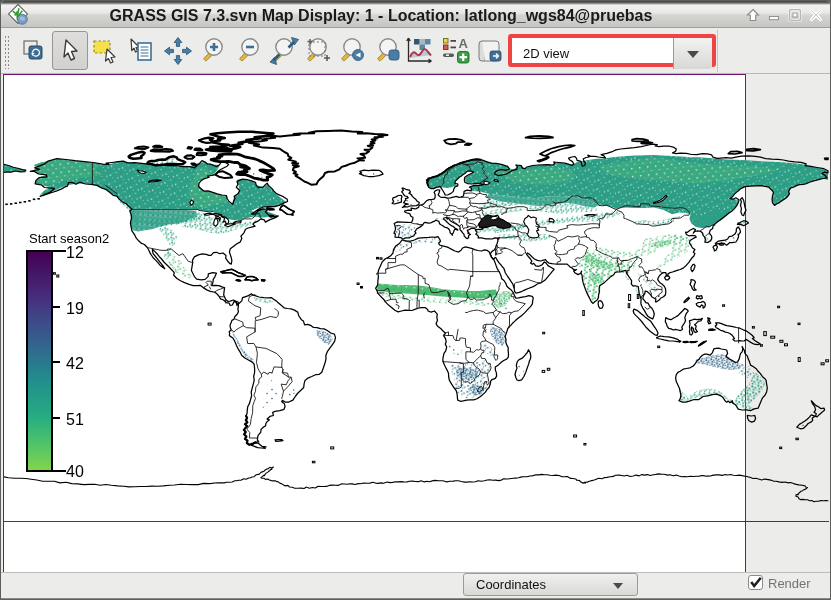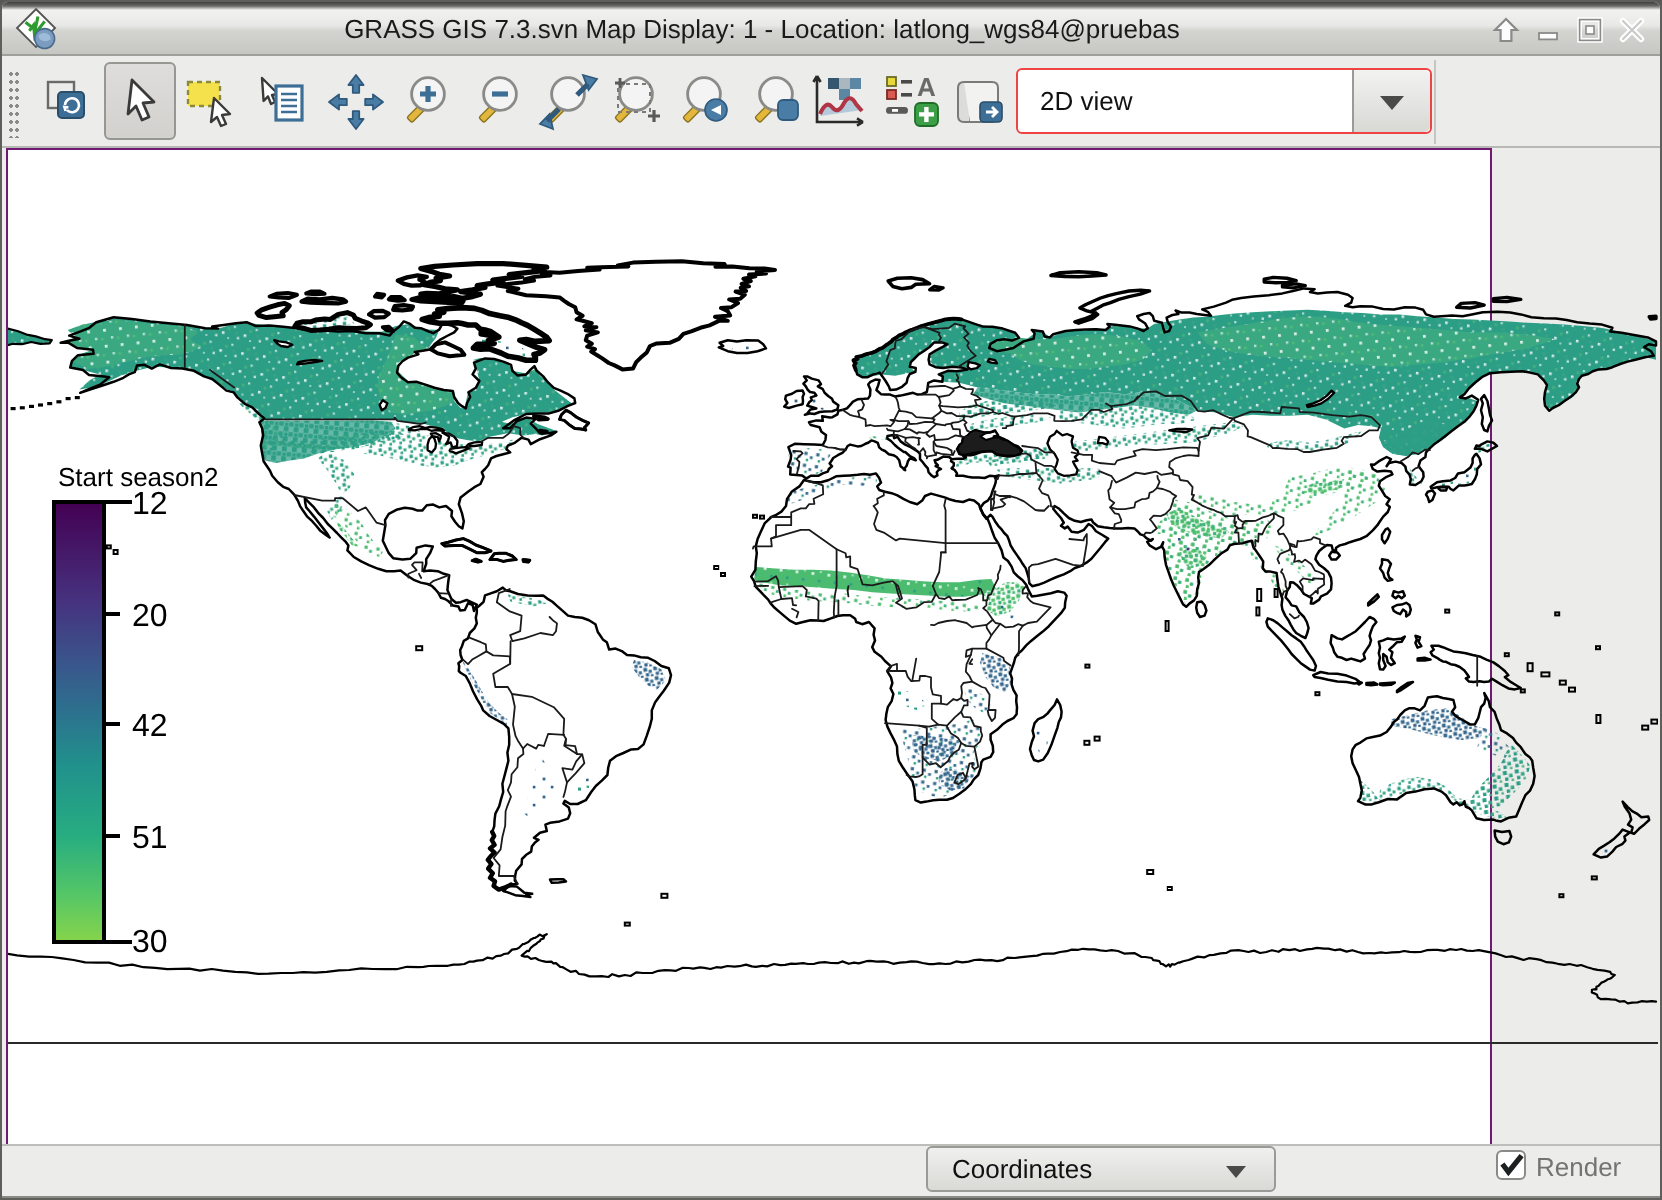--- a/index.html
+++ b/index.html
@@ -1,25 +1,25 @@
 <!DOCTYPE html>
 <html><head><meta charset="utf-8"><style>
 *{margin:0;padding:0;box-sizing:border-box}
 html,body{width:831px;height:600px;font-family:"Liberation Sans",sans-serif;background:#585855;overflow:hidden}
 #win{position:absolute;left:0;top:0;width:831px;height:600px;background:#ececea;border:1px solid #5e5e5b;border-radius:4px 4px 0 0}
 #titlebar{position:absolute;left:0;top:0;width:829px;height:27px;border-radius:3px 3px 0 0;
  background:linear-gradient(#3f3f3d 0,#6a6a67 2px,#f2f2f1 4px,#e8e8e6 45%,#d4d4d1 55%,#c6c6c3 100%);border-bottom:1px solid #9e9e9a}
-#title{position:absolute;top:6px;left:0;width:760px;text-align:center;font-size:13px;font-weight:normal;color:#1a1a1a}
+#title{position:absolute;top:6px;left:0;width:760px;text-align:center;font-size:16px;font-weight:bold;color:#1a1a1a}
 #gicon{position:absolute;left:6px;top:2px;width:23px;height:23px}
 .wb{position:absolute;top:5px;width:18px;height:18px}
 #toolbar{position:absolute;left:0;top:27px;width:829px;height:46px;background:#ececea;border-bottom:1px solid #b8b8b4}
 #grip{position:absolute;left:3px;top:7px;width:6px;height:34px;background-image:radial-gradient(circle,#8a8a86 38%,transparent 42%);background-size:3px 4px}
 .ti{position:absolute;top:5px;width:34px;height:36px}
 #sel{position:absolute;left:51px;top:3px;width:36px;height:39px;border:1px solid #979792;border-radius:3px;background:linear-gradient(#dedddb,#d2d1ce)}
-#combo{position:absolute;left:507px;top:6px;width:208px;height:33px;border:1px solid #ef4444;border-radius:3px;background:#fff}
+#combo{position:absolute;left:507px;top:6px;width:208px;height:33px;border:4px solid #ef4444;border-radius:3px;background:#fff}
 #combo .lbl{position:absolute;left:11px;top:8px;font-size:13px;color:#111}
 #combo .btn{position:absolute;right:0;top:0;width:39px;height:31px;border-left:1px solid #9a9a96;border-radius:0 3px 3px 0;background:linear-gradient(#f2f2f0,#d8d8d5)}
 #combo .arr{position:absolute;right:13px;top:13px;width:0;height:0;border-left:6px solid transparent;border-right:6px solid transparent;border-top:7px solid #4a4a47}
 #tsep{position:absolute;left:716px;top:2px;width:1px;height:42px;background:#c5c5c1}
 #mapframe{position:absolute;left:2px;top:73px;width:743px;height:499px;background:#ffffff;border:1px solid #701a75}
 #legend{position:absolute;left:22px;top:156px;z-index:5}
 #ltitle{position:absolute;left:3px;top:0;font-size:13px;color:#000;white-space:nowrap}
 #lbar{position:absolute;left:0;top:19px;width:27px;height:222px;border:2px solid #000;
  background:linear-gradient(#440154,#46317e 22%,#3b528b 35%,#2c728e 48%,#21918c 60%,#27ad81 76%,#53c568 89%,#84d44b)}
 .ltick{position:absolute;width:7px;height:2px;background:#000;left:27px}
@@ -604,24 +604,24 @@
       </svg>
 <div id="legend">
  <div id="ltitle">Start season2</div>
  <div id="lbar"></div>
  <div class="ltick" style="top:19px;width:13px"></div>
  <div class="ltick" style="top:75px"></div>
  <div class="ltick" style="top:130px"></div>
  <div class="ltick" style="top:186px"></div>
  <div class="ltick" style="top:239px;width:13px"></div>
  <div class="llab" style="top:13px">12</div>
- <div class="llab" style="top:69px">20</div>
+ <div class="llab" style="top:69px">19</div>
  <div class="llab" style="top:124px">42</div>
  <div class="llab" style="top:180px">51</div>
- <div class="llab" style="top:232px">30</div>
+ <div class="llab" style="top:232px">40</div>
 </div>
 </div>
 <div id="statusbar"></div>
 <div id="scombo">
       <span class="lbl">Coordinates</span>
       <span class="arr"></span>
     </div>
 <svg id="rchk" viewBox="0 0 15 15" style="overflow:visible">
       <rect x="0.5" y="0.5" width="14" height="14" rx="2.5" fill="#fff" stroke="#8a8a86"></rect>
       <path d="M3.2 7 L6.2 11 L12.8 2.8" stroke="#1d2021" stroke-width="2.6" fill="none"></path>

